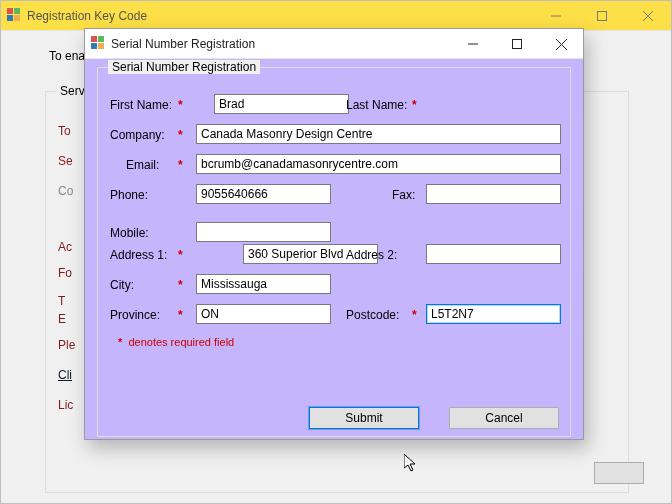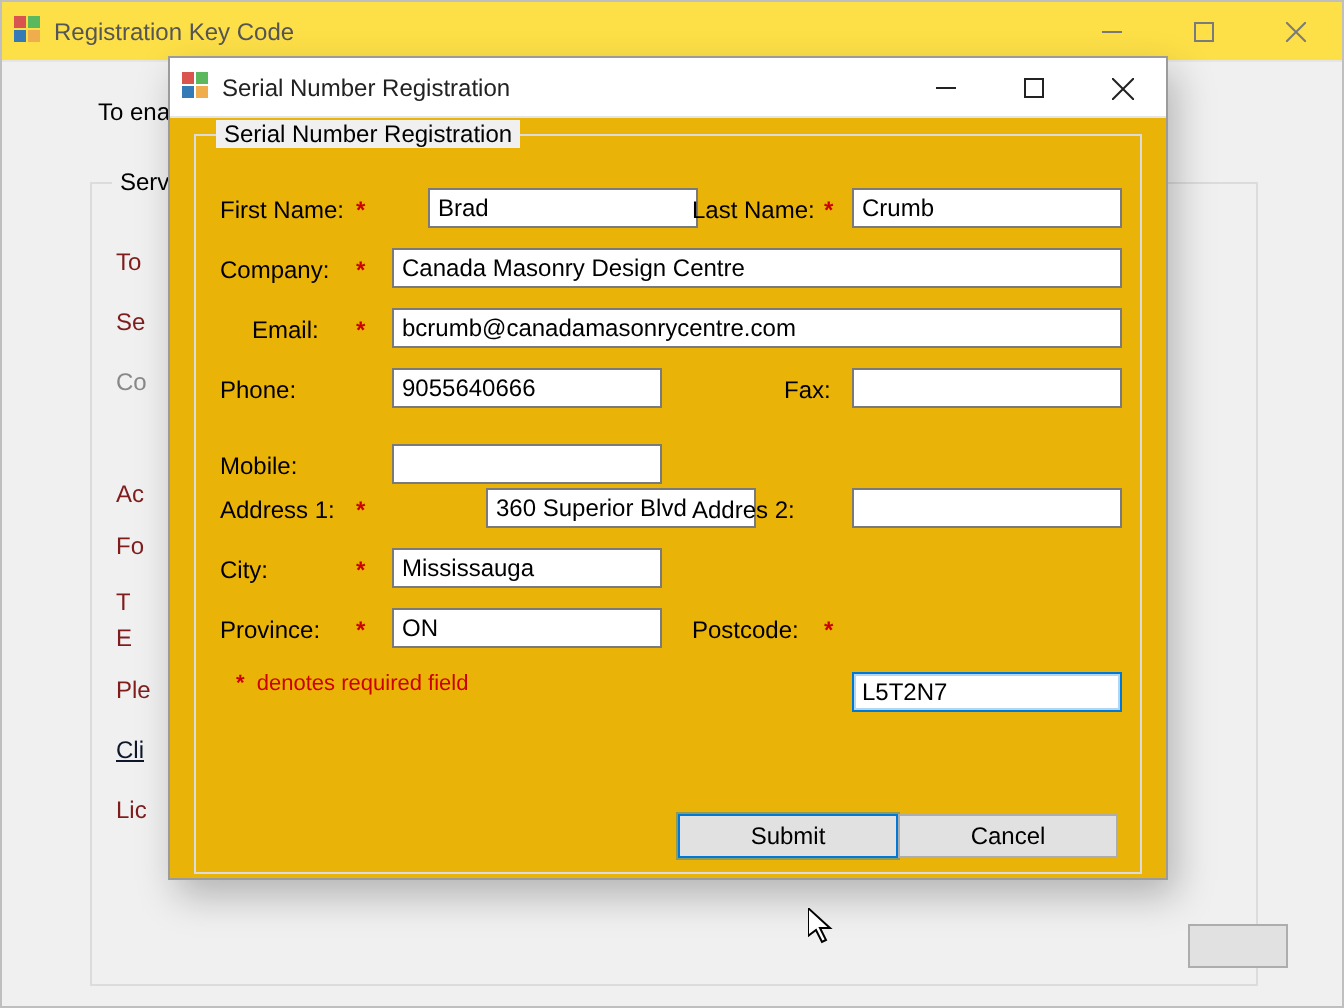--- a/index.html
+++ b/index.html
@@ -61,21 +61,21 @@
   }
   .outer-slice {
     position:absolute; left:12px; padding:0; color:#7f1d1d; font-size:12px;
     white-space: nowrap; overflow:hidden;
   }
   .link { color:#0f172a; text-decoration: underline; }
 
   
   .dialog {
     position:absolute; left:84px; top:28px; width:500px; height:412px;
-    background:#eab308;
+    background:#c4b5fd;
     border:1px solid #9b9b9b;
     box-shadow: 4px 8px 18px rgba(0,0,0,.25);
   }
   .dlg-titlebar {
     position:absolute; left:0; top:0; right:0; height:30px;
     background:#fff; border-bottom:1px solid #e5e5e5;
     display:flex; align-items:center;
   }
   .dlg-titlebar .title { margin-left:26px; color:#222; }
   .dlg-winbtns {
@@ -104,28 +104,27 @@
   }
   .lbl { position:absolute; height:22px; line-height:22px; }
   .star { color:#cc0000; font-weight:bold; }
   input.fld {
     position:absolute; height:20px; border:1px solid #7a7a7a;
     background:#fff; font: inherit; padding:1px 4px;
   }
   input.fld.focus {
     border-color:#0078d7;
     box-shadow: 0 0 0 1px rgba(0,120,215,.3) inset;
-    margin-top: 32px;
   }
   .note {
     position:absolute; color:#cc0000; font-size:11px;
   }
   .btnbar {
     position:absolute; left:0; right:0; bottom:8px; height:24px;
-    display:flex; justify-content:flex-end; padding-right:24px;
+    display:flex; justify-content:flex-end; gap:30px; padding-right:24px;
   }
   .btn {
     width:110px; height:22px;
     background:#e1e1e1; border:1px solid #adadad;
     display:flex; align-items:center; justify-content:center;
   }
   .btn.default {
     border-color:#0078d7;
     box-shadow: 0 0 0 1px rgba(0,120,215,.4);
   }
@@ -221,21 +220,20 @@
       <span class="dlg-group-title">Serial Number Registration</span>
 
       <div class="form-area">
 
         <div class="row" style="top:8px">
           <span class="lbl" style="left:0">First Name:</span>
           <span class="lbl star" style="left:68px">*</span>
           <input class="fld" style="left: 104px; width: 135px;" value="Brad">
           <span class="lbl" style="left:236px">Last Name:</span>
           <span class="lbl star" style="left:302px">*</span>
-          <input class="fld" style="left: 316px; width: 135px;" value="Crumb">
         </div>
 
         <div class="row" style="top:38px">
           <span class="lbl" style="left:0">Company:</span>
           <span class="lbl star" style="left:68px">*</span>
           <input class="fld" style="left: 86px; width: 365px;" value="Canada Masonry Design Centre">
         </div>
 
         <div class="row" style="top:68px">
           <span class="lbl" style="left:16px">Email:</span>

